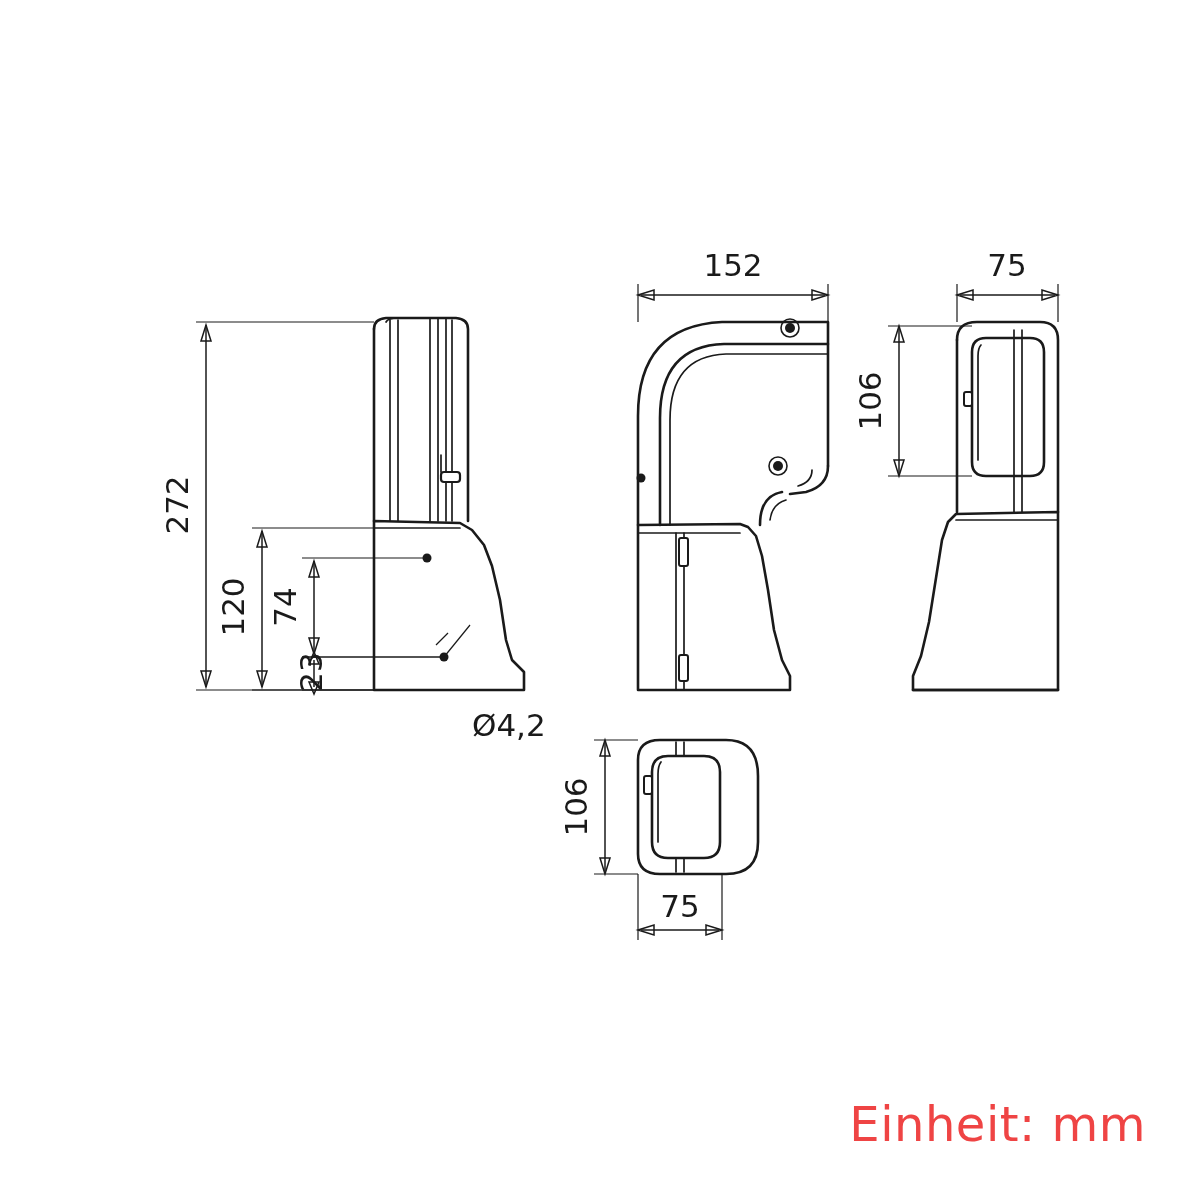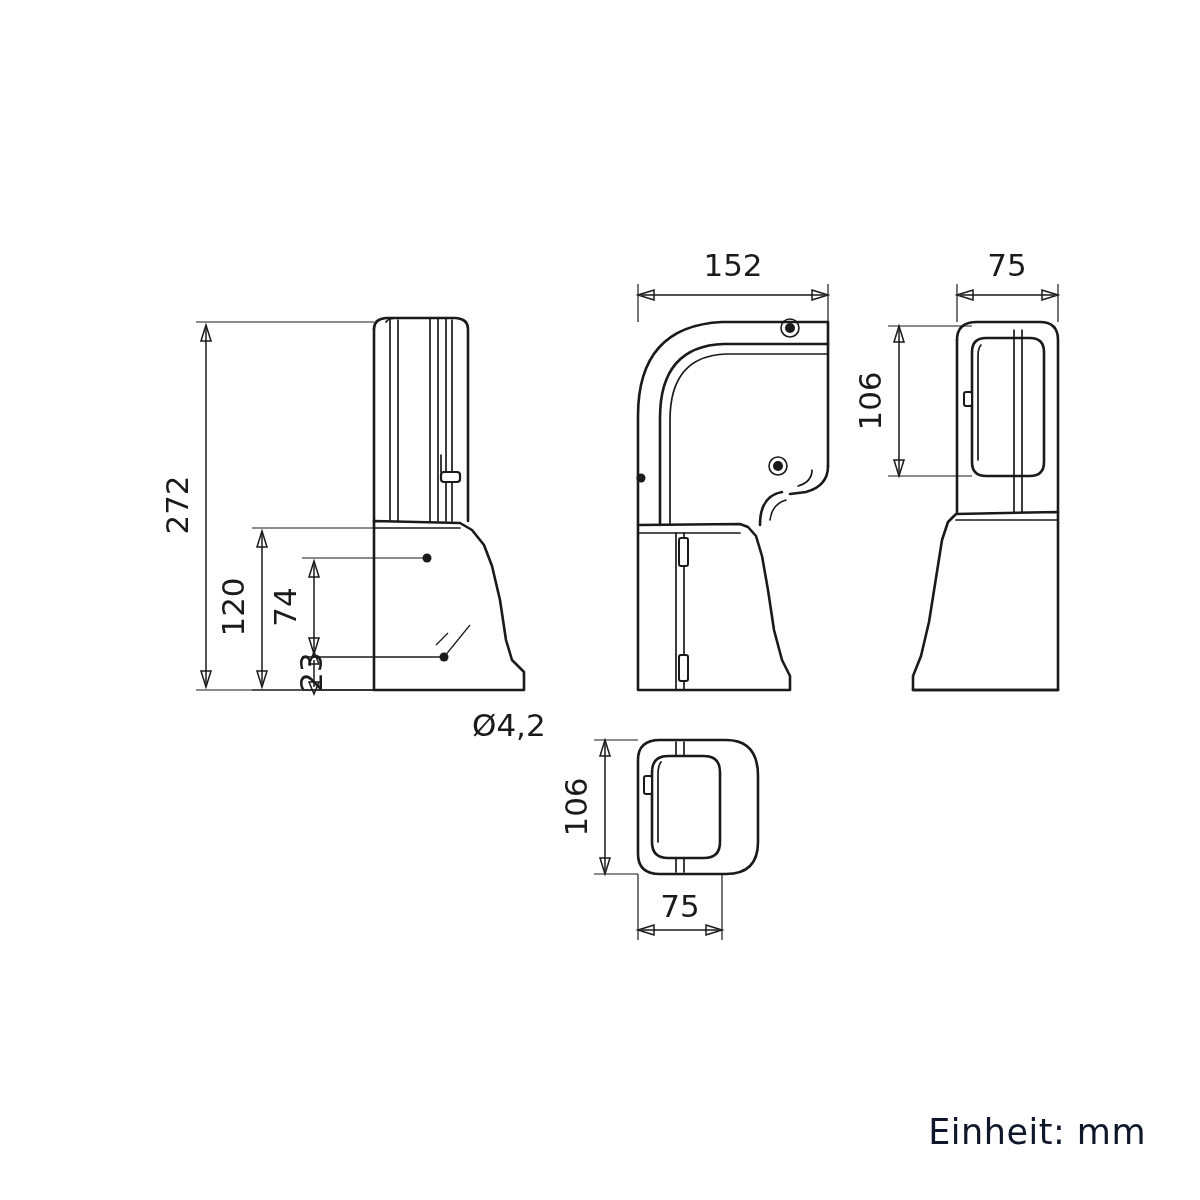--- a/index.html
+++ b/index.html
@@ -25,22 +25,22 @@
     left: 0;
     width: 1200px;
     height: 1200px;
     display: block;
   }
   .unit-note {
     position: absolute;
     right: 54px;
     bottom: 48px;
     font-family: "DejaVu Sans", sans-serif;
-    font-size: 35px;
-    color: #0f172a;
+    font-size: 48px;
+    color: #ef4444;
     letter-spacing: 0.5px;
     white-space: nowrap;
   }
   text {
     font-family: "DejaVu Sans", sans-serif;
     fill: #1a1a1a;
   }
   .dimtext {
     font-size: 31px;
   }

